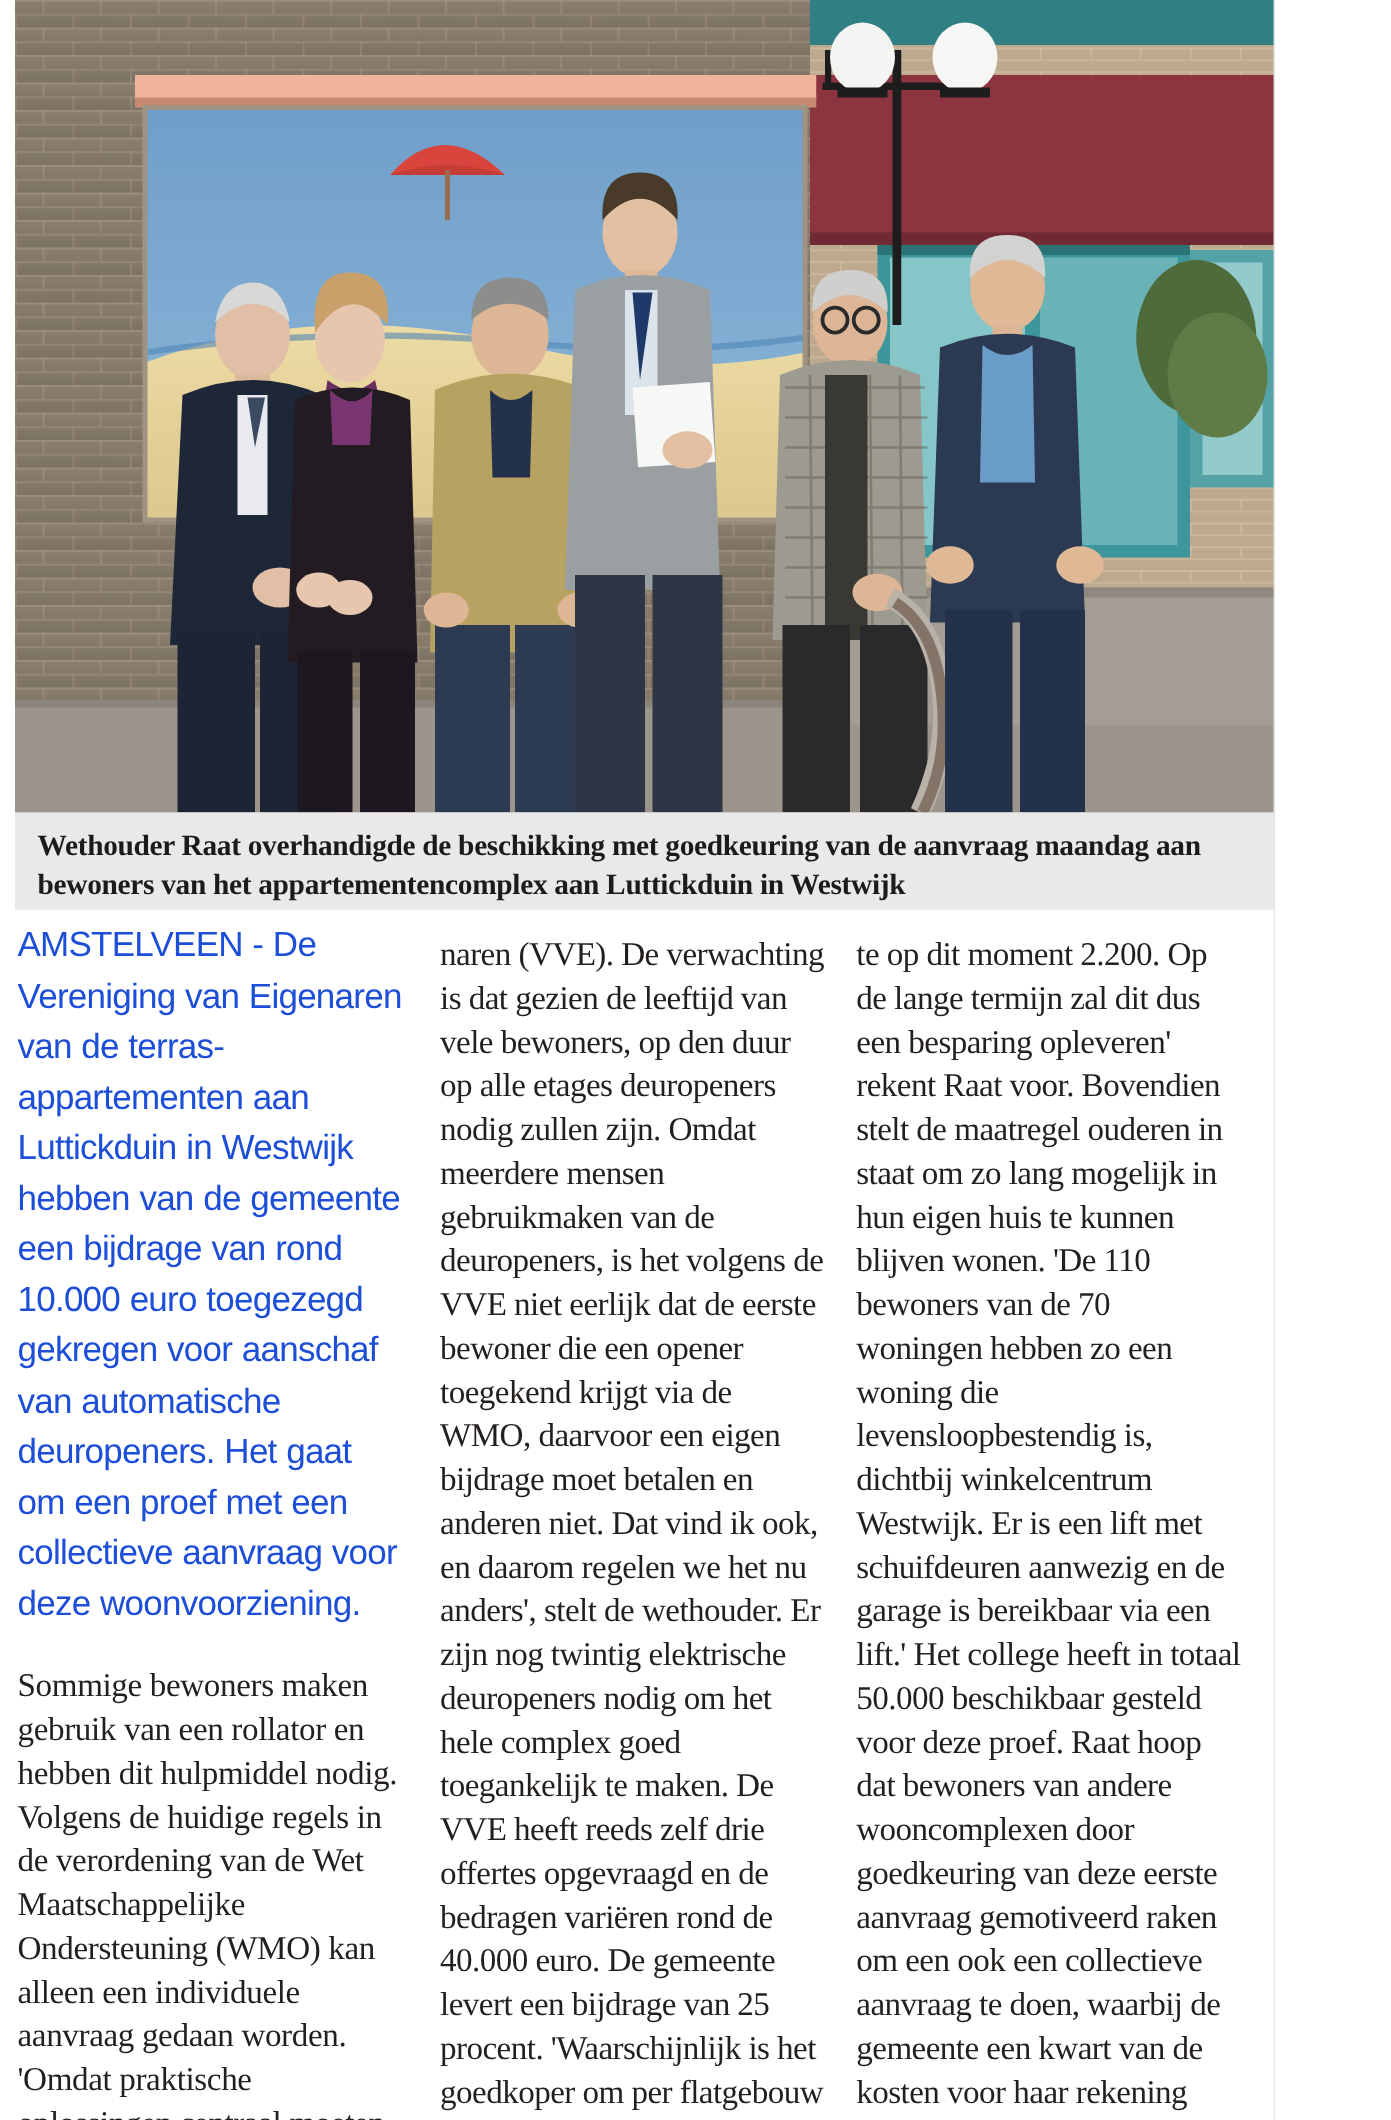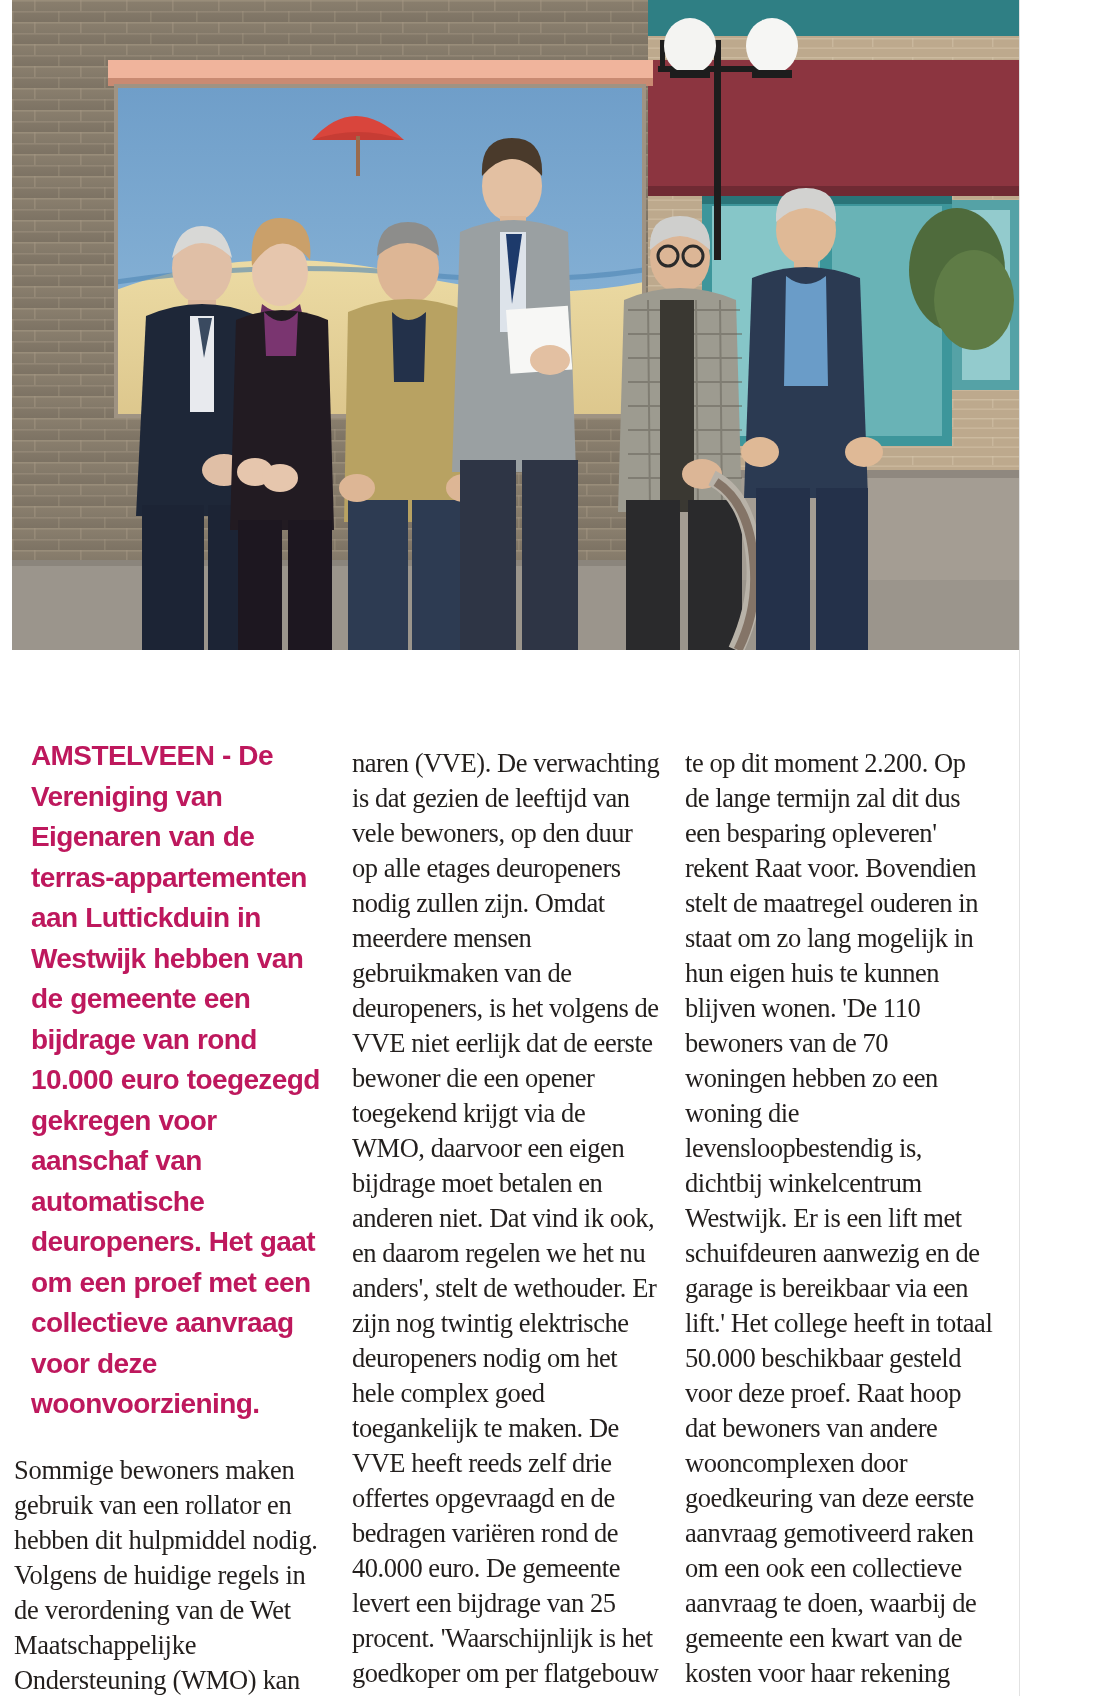--- a/index.html
+++ b/index.html
@@ -82,25 +82,24 @@
     width: 310px;
   }
   .col-1 { left: 2px; }
   .col-2 { left: 340px; }
   .col-3 { left: 673px; }
 
   .lead {
     font-family: "Liberation Sans", sans-serif;
     font-size: 28px;
     line-height: 40.5px;
-    color: #be185d;
-    margin: 0 0 28px 17px;
+    color: #1d4ed8;
+    margin: 0 0 28px 0;
     letter-spacing: -0.6px;
     word-spacing: 0.5px;
-    font-weight: bold;
   }
   .body-text {
     font-family: "Liberation Serif", serif;
     font-size: 26.5px;
     line-height: 35px;
     color: #231f1d;
     margin: 0;
     letter-spacing: -0.3px;
     text-align: left;
   }
@@ -268,20 +267,23 @@
           <rect x="744" y="488" width="54" height="162" fill="#24314a"></rect>
           <rect x="804" y="488" width="52" height="162" fill="#24314a"></rect>
           <ellipse cx="748" cy="452" rx="19" ry="15" fill="#dfb996"></ellipse>
           <ellipse cx="852" cy="452" rx="19" ry="15" fill="#dfb996"></ellipse>
         </g>
 
         <rect x="0" y="0" width="1008" height="650" fill="none"></rect>
       </svg>
     </div>
 
+    <div class="caption-bar">
+      <p class="caption-text">Wethouder Raat overhandigde de beschikking met goedkeuring van de aanvraag maandag aan bewoners van het appartementencomplex aan Luttickduin in Westwijk</p>
+    </div>
 
     <div class="cols">
 
       <div class="col col-1">
         <p class="lead">AMSTELVEEN - De Vereniging van Eigenaren van de terras-appartementen aan Luttickduin in Westwijk hebben van de gemeente een bijdrage van rond 10.000 euro toegezegd gekregen voor aanschaf van automatische deuropeners. Het gaat om een proef met een collectieve aanvraag voor deze woonvoorziening.</p>
         <p class="body-text">Sommige bewoners maken gebruik van een rollator en hebben dit hulpmiddel nodig. Volgens de huidige regels in de verordening van de Wet Maatschappelijke Ondersteuning (WMO) kan alleen een individuele aanvraag gedaan worden. 'Omdat praktische oplossingen centraal moeten staan gaan we toch bij wijze van proef hieraan meewerken', meldt wethouder Herbert Raat in zijn weblog. 'We werken samen met de actieve Vereniging van Eige-</p>
       </div>
 
       <div class="col col-2">
         <p class="body-text tight">naren (VVE). De verwachting is dat gezien de leeftijd van vele bewoners, op den duur op alle etages deuropeners nodig zullen zijn. Omdat meerdere mensen gebruikmaken van de deuropeners, is het volgens de VVE niet eerlijk dat de eerste bewoner die een opener toegekend krijgt via de WMO, daarvoor een eigen bijdrage moet betalen en anderen niet. Dat vind ik ook, en daarom regelen we het nu anders', stelt de wethouder. Er zijn nog twintig elektrische deuropeners nodig om het hele complex goed toegankelijk te maken. De VVE heeft reeds zelf drie offertes opgevraagd en de bedragen variëren rond de 40.000 euro. De gemeente levert een bijdrage van 25 procent. 'Waarschijnlijk is het goedkoper om per flatgebouw aanpassingen te verrichten voor het hele gebouw, dan per aanvrager individueel te beoordelen en te plaatsen. Ter vergelijking: een individuele deurdranger kost de gemeen-</p>

